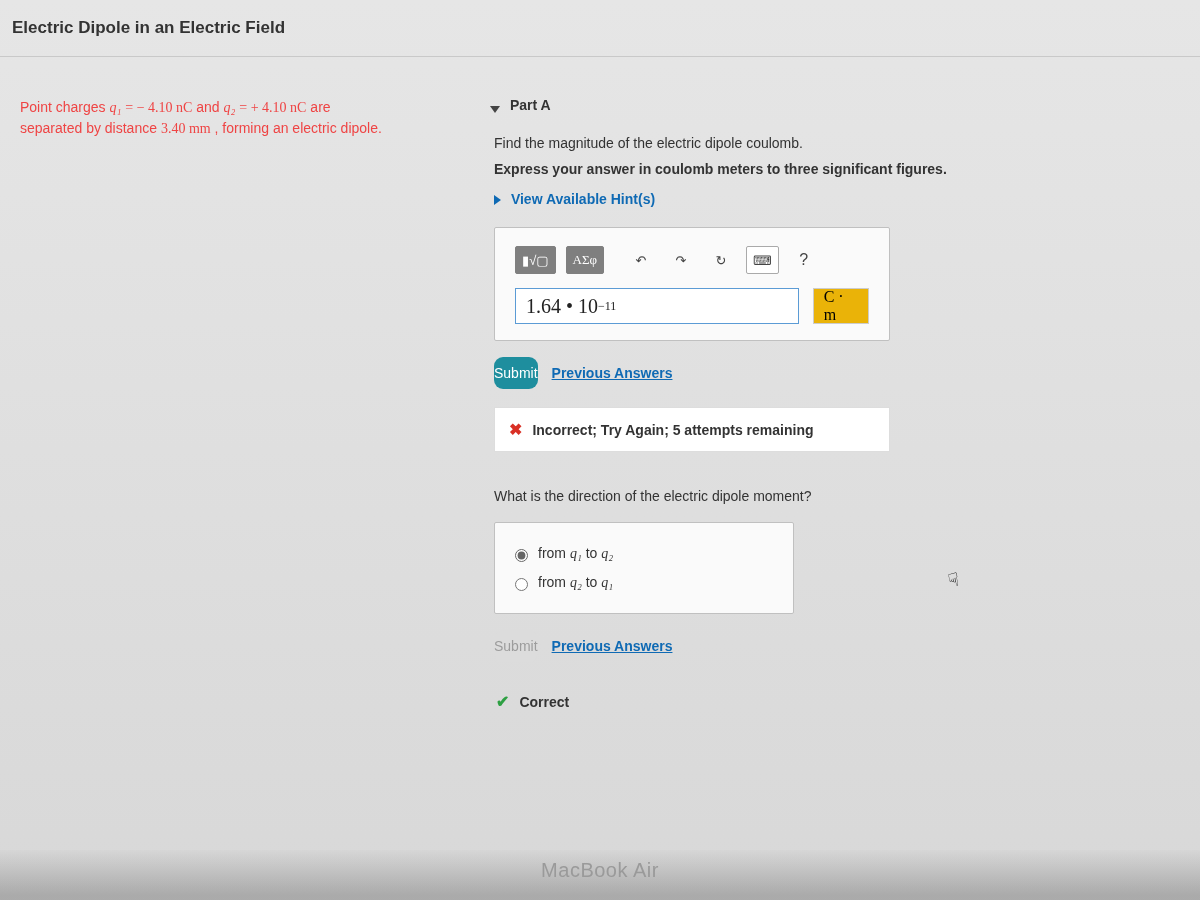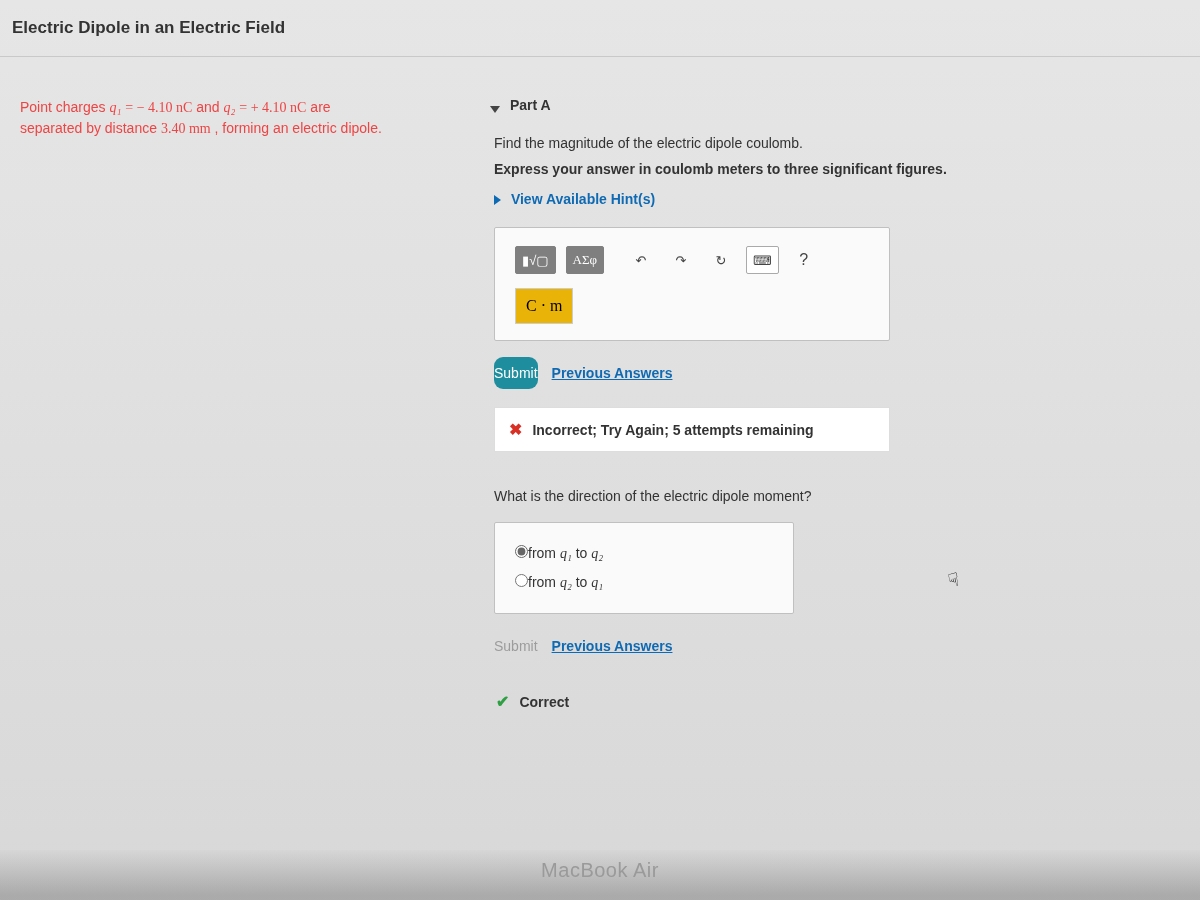--- a/index.html
+++ b/index.html
@@ -174,21 +174,22 @@
     .radio-panel {
       border: 1px solid #c0c0c0;
       border-radius: 2px;
       background: #fafafa;
       padding: 16px 20px;
       width: 300px;
       margin-bottom: 16px;
     }
     .radio-row {
       display: flex;
-      align-items: flex-start;
+      align-items: flex-end;
+      gap: 10px;
       font-size: 14px;
       color: #333;
       padding: 6px 0;
     }
     .radio-row input[type=radio] { accent-color: #666; }
     .radio-row .math-var { font-style: italic; font-family: 'Times New Roman', serif; }
     .cursor-icon {
       position: absolute;
       left: 948px;
       top: 569px;
@@ -270,20 +271,24 @@
               <span>↻</span>
             </div>
           <div class="tb-btn" style="background:#fff">
               <span>⌨</span>
             </div>
           <div class="tb-btn" style="border:none;background:none;font-size:16px">
               <span>?</span>
             </div>
         </div>
         <div class="answer-row">
+          <div class="answer-input">
+            <span>1.64 • 10</span>
+              <sup>−11</sup>
+          </div>
           <div class="unit-box">C · m</div>
         </div>
       </div>
 
       <div class="actions">
         <button class="submit-btn">Submit</button>
         <span class="prev-link">Previous Answers</span>
       </div>
 
       <div class="feedback-box">

